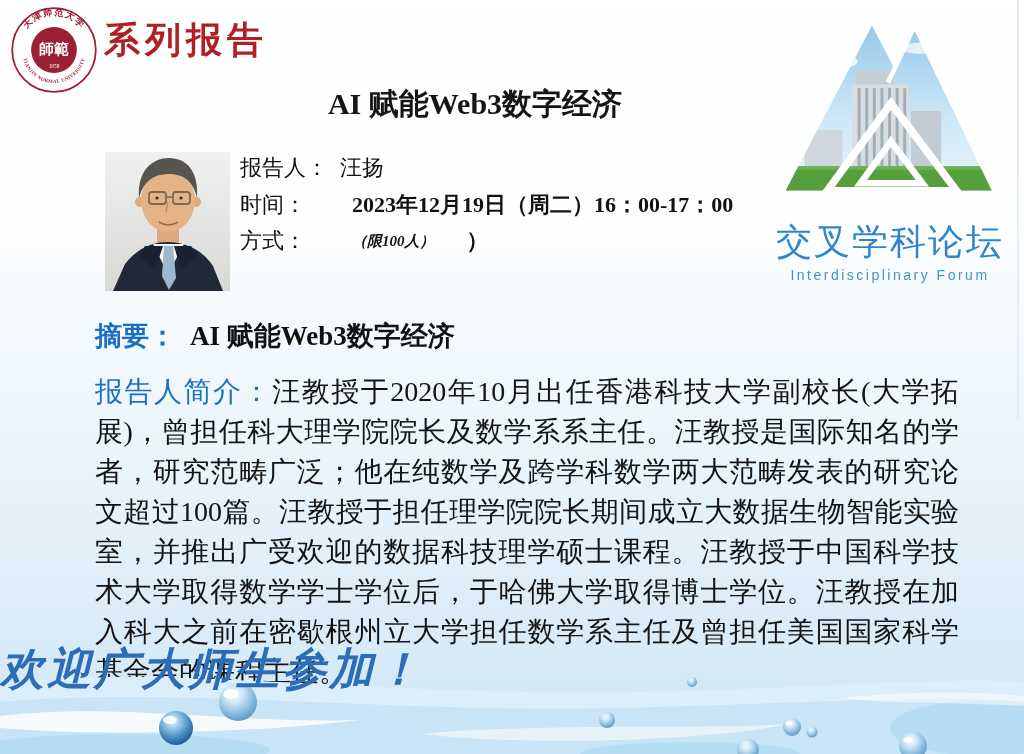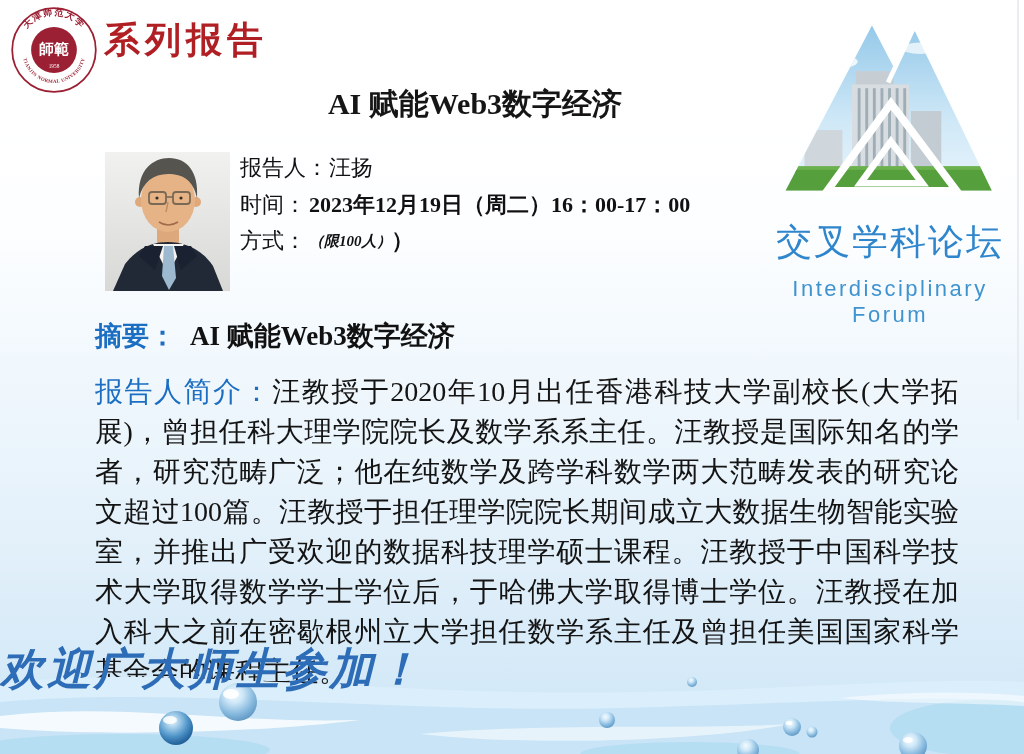--- a/index.html
+++ b/index.html
@@ -12,28 +12,28 @@
   .seal{position:absolute;left:10px;top:6px;width:88px;height:88px;}
   .series-title{
     position:absolute;left:104px;top:16px;font-size:36px;font-weight:bold;letter-spacing:5px;
     color:#b01f24;font-family:"Liberation Sans","DejaVu Sans",sans-serif;
   }
   .main-title{position:absolute;left:135px;top:84px;width:680px;text-align:center;
     font-size:30px;font-weight:bold;color:#151515;}
   .photo{position:absolute;left:105px;top:152px;width:125px;height:139px;}
   .info-rows{position:absolute;left:240px;top:150px;font-size:22px;color:#111;}
   .info-row{height:36.5px;display:flex;align-items:center;white-space:nowrap;}
-  .info-label{min-width:68px;margin-right:1px;}
-  .em{font-weight:bold;}
+  .info-label{min-width:68px;margin-right:12px;}
+  .em{font-weight:bold;margin-left:32px;}
   .small{font-size:15px;font-style:italic;}
   .forum{position:absolute;left:768px;top:16px;width:244px;text-align:center;
     font-family:"Liberation Sans","DejaVu Sans",sans-serif;}
   .forum-logo{width:232px;height:190px;margin:0 auto;display:block;}
   .forum-cn{font-size:36px;color:#2f86cc;letter-spacing:2px;margin-top:12px;}
-  .forum-en{font-size:22px;color:#3f93cf;letter-spacing:2.5px;margin-top:9px;}
+  .forum-en{font-size:14px;color:#3f93cf;letter-spacing:2.5px;}
   .abstract{position:absolute;left:95px;top:318px;font-size:27px;font-weight:bold;color:#111;}
   .blue-label{color:#1b6ec2;}
   .abstract-text{margin-left:14px;}
   .bio{position:absolute;left:95px;top:372px;width:864px;font-size:28px;font-weight:normal;
     line-height:40px;color:#141414;text-align:justify;}
   .welcome{position:absolute;left:0;top:640px;width:1020px;z-index:3;
     font-size:44px;font-weight:bold;font-style:italic;letter-spacing:3px;color:#2d6cb7;}
   .waves{position:absolute;left:0;bottom:0;width:1024px;height:96px;z-index:1;}
 </style>
 </head>

